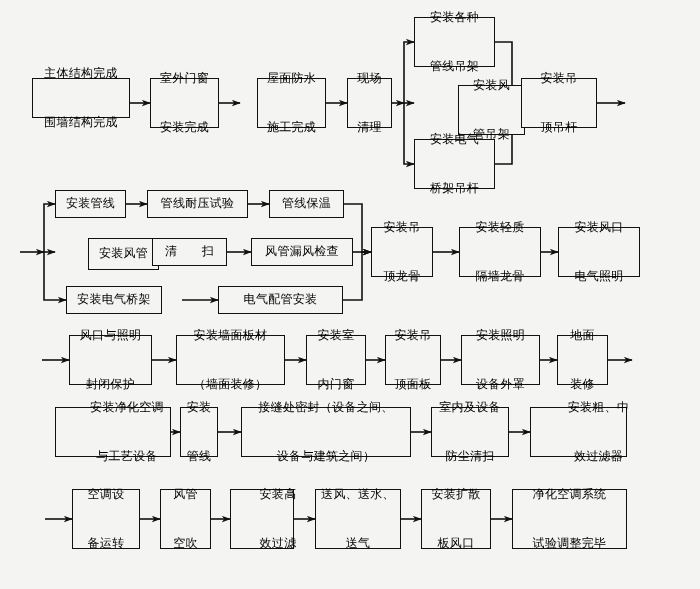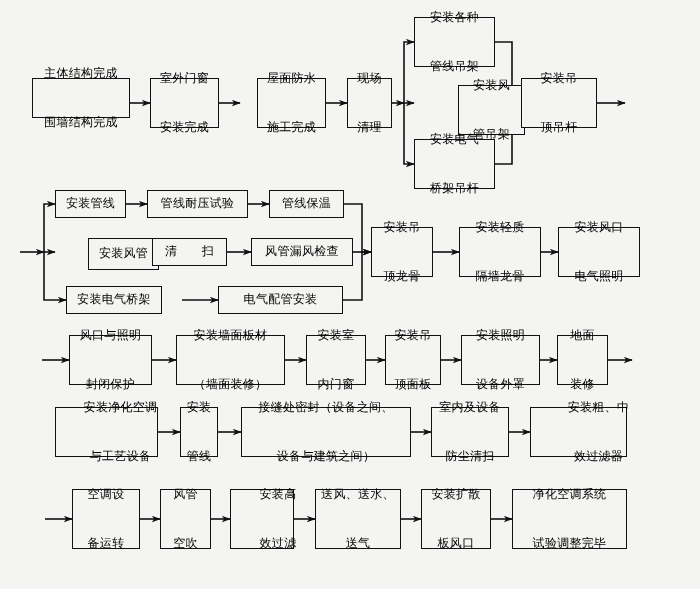--- a/index.html
+++ b/index.html
@@ -193,21 +193,21 @@
   </div>
   <div class="node fs12" style="left:461px;top:335px;width:79px;height:50px;">
     <span class="ln">安装照明</span>
     <span class="ln">设备外罩</span>
   </div>
   <div class="node fs12" style="left:557px;top:335px;width:51px;height:50px;">
     <span class="ln">地面</span>
     <span class="ln">装修</span>
   </div>
 
-  <div class="node fs12" style="left:55px;top:407px;width:103px;height:50px;padding-left:28px;">
+  <div class="node fs12" style="left:55px;top:407px;width:116px;height:50px;padding-left:28px;">
     <span class="ln">安装净化空调</span>
     <span class="ln">与工艺设备</span>
   </div>
   <div class="node fs12" style="left:180px;top:407px;width:38px;height:50px;">
     <span class="ln">安装</span>
     <span class="ln">管线</span>
   </div>
   <div class="node fs12" style="left:241px;top:407px;width:170px;height:50px;">
     <span class="ln">接缝处密封（设备之间、</span>
     <span class="ln">设备与建筑之间）</span>

